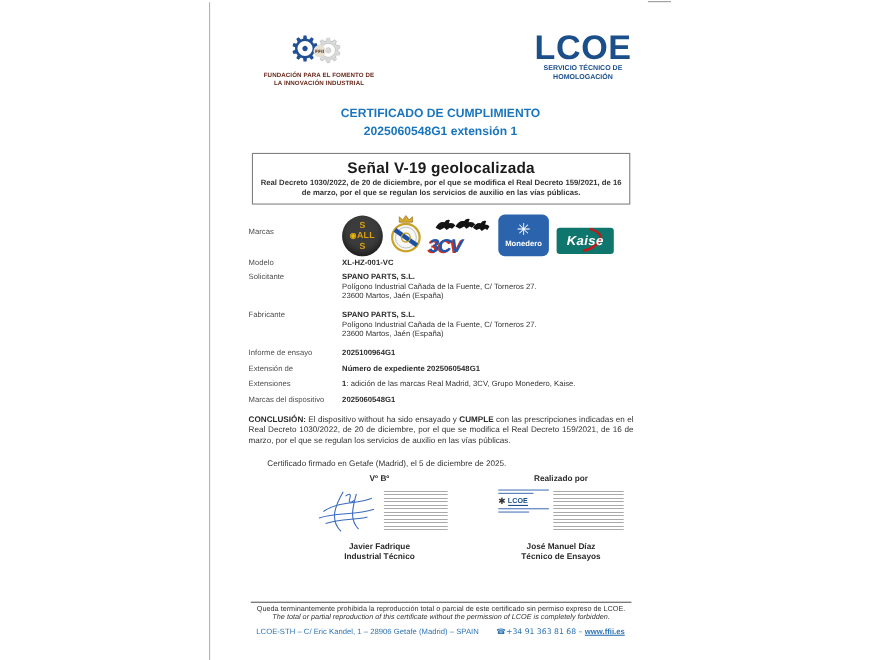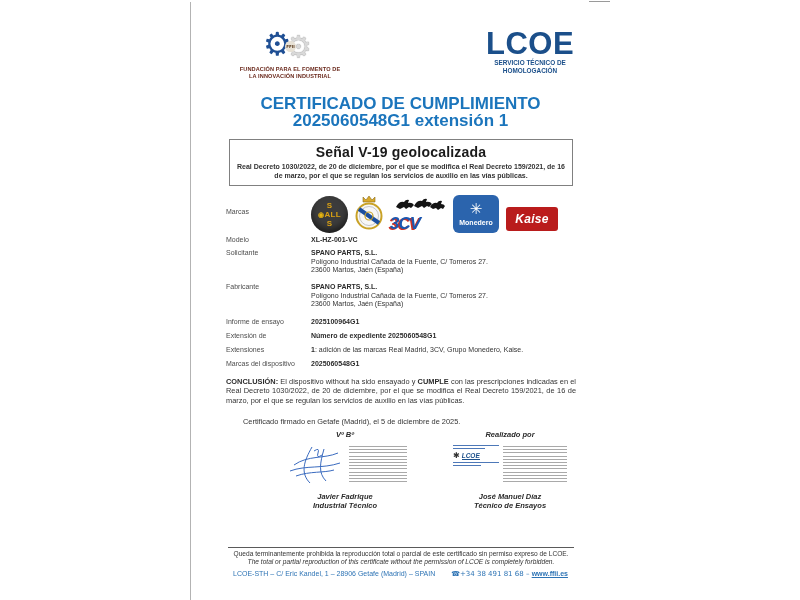--- a/index.html
+++ b/index.html
@@ -19,21 +19,21 @@
   .gear-core { position:absolute; left:56px; top:13px; font-size:4px; font-weight:bold; color:#5a3b1e;
                background:#e8e2d6; border-radius:50%; width:11px; height:11px; line-height:11px; }
   .ffii-text { font-size:5.6px; font-weight:bold; color:#6b2a1d; line-height:6.8px; letter-spacing:.1px; }
 
   .lcoe { position:absolute; right:36px; top:28px; width:88px; text-align:center; color:#1b4f8a; }
   .lcoe-name { font-size:31px; font-weight:bold; line-height:27px; letter-spacing:.5px; }
   .lcoe-sub { font-size:6.4px; font-weight:bold; line-height:8px; margin-top:2px; }
 
   
   .doc-title { position:absolute; top:93px; left:0; width:100%; text-align:center;
-               color:#1b75bc; font-weight:bold; font-size:17px; line-height:17px; }
+               color:#1b75bc; font-weight:bold; font-size:11px; line-height:17px; }
 
   
   .product-box { position:absolute; left:38px; top:137px; width:344px; border:1px solid #808080;
                  text-align:center; padding:4px 6px 5px 6px; background:#fff; }
   .product-name { font-size:14px; font-weight:bold; color:#1a1a1a; letter-spacing:.2px; }
   .product-decree { font-size:7px; font-weight:bold; color:#333; line-height:8.6px; margin-top:3px; }
 
   
   .row { position:absolute; left:35px; width:350px; font-size:7px; color:#333; }
   .row .lbl { position:absolute; left:0; top:0; width:84px; color:#4d4d4d; }
@@ -65,33 +65,33 @@
   .logo-3cv .cv-text { position:absolute; bottom:0; left:0; width:100%; font-size:17px; font-weight:bold;
                        font-style:italic; color:#1c57b0; line-height:18px; letter-spacing:-1px;
                        text-shadow:-1.5px 1px 0 #d03022; }
 
   .logo-monedero { width:46px; height:38px; border-radius:6px; background:#2b64ad;
                    display:flex; flex-direction:column; align-items:center; justify-content:center;
                    color:#fff; }
   .logo-monedero .flake { font-family:"DejaVu Sans", sans-serif; font-size:15px; line-height:16px; }
   .logo-monedero .mtext { font-size:7px; font-weight:bold; line-height:8px; margin-top:2px; }
 
-  .logo-kaise { width:52px; height:24px; border-radius:3px; background:#b91c1c; position:relative;
+  .logo-kaise { width:52px; height:24px; border-radius:3px; background:#0f766e; position:relative;
                 margin-top:10px; overflow:hidden; }
   .logo-kaise .ktext { position:absolute; left:0; top:0; width:100%; height:100%; display:flex;
                        align-items:center; justify-content:center; color:#fff; font-weight:bold;
                        font-style:italic; font-size:12px; letter-spacing:.3px; z-index:2; }
 
   
   .conclusion { position:absolute; left:35px; top:375px; width:350px; font-size:7.4px;
                 line-height:9.3px; color:#333; text-align:justify; }
   .signed { position:absolute; left:35px; top:415px; width:350px; font-size:7.4px; color:#333;margin-left:17px; }
 
   
-  .sig-col { position:absolute; top:428px; text-align:center; font-size:7.5px; color:#2b2b2b;font-style:italic; }
+  .sig-col { position:absolute; top:428px; text-align:center; font-size:7.5px; color:#2b2b2b; }
   .sig-left  { left:68px;  width:172px; }
   .sig-right { left:238px; width:162px; }
   .sig-head { font-weight:bold; }
   .stamp { margin:4px auto 3px auto; height:46px; display:flex; justify-content:center; gap:3px; }
   .fineprint { width:58px; height:38px; margin-top:3px;
                background:repeating-linear-gradient(to bottom, #a9a9a9 0 1px, transparent 1px 3.2px); }
   .stamp-right-box { display:flex; gap:4px; text-align:left; }
   .stamp-id { width:46px; }
   .stamp-id .tline { height:1px; background:#4d78b8; margin:2px 0; }
   .stamp-id .lcoe-mini { display:flex; align-items:center; gap:2px; margin:3px 0 2px 0; }
@@ -276,15 +276,15 @@
       <div>Técnico de Ensayos</div>
     </div>
   </div>
 
   <div class="footer-rule"></div>
   <div class="footer-notice">
     <div class="es">Queda terminantemente prohibida la reproducción total o parcial de este certificado sin permiso expreso de LCOE.</div>
     <div class="en">The total or partial reproduction of this certificate without the permission of LCOE is completely forbidden.</div>
   </div>
   <div class="footer-addr">
-    <span>LCOE-STH – C/ Eric Kandel, 1 – 28906 Getafe (Madrid) – SPAIN</span><span class="phone">☎+34 38 491 81 68 – </span><a href="#" class="site">www.ffii.es</a>
+    <span>LCOE-STH – C/ Eric Kandel, 1 – 28906 Getafe (Madrid) – SPAIN</span><span class="phone">☎+34 91 363 81 68 – </span><a href="#" class="site">www.ffii.es</a>
   </div>
 </div>
 
 </body></html>

